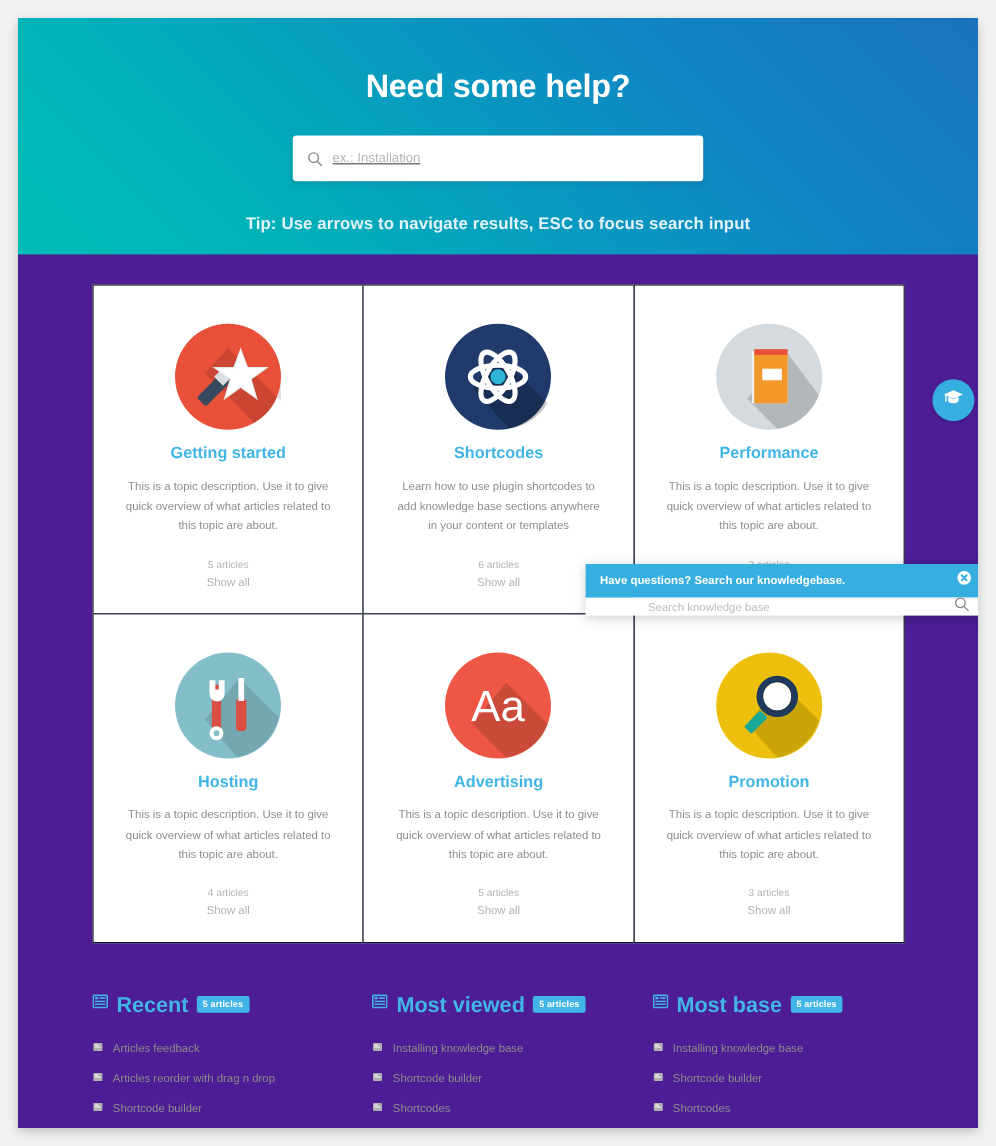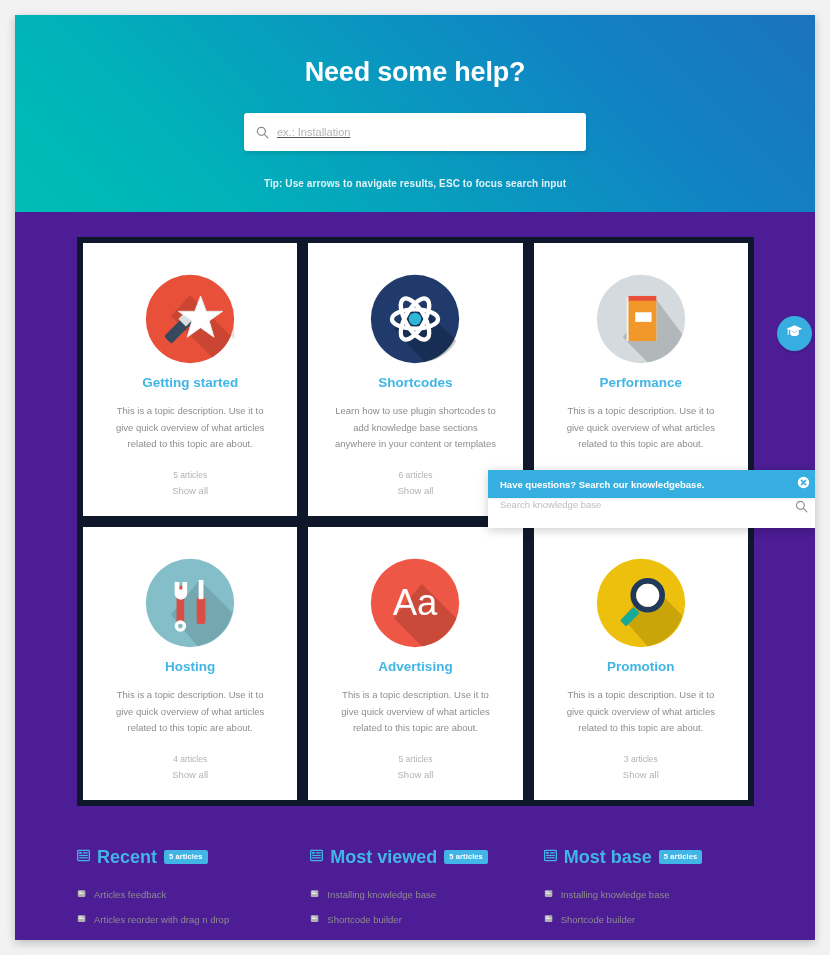--- a/index.html
+++ b/index.html
@@ -52,35 +52,35 @@
     font-size: 11px;
     color: #555;
     padding-left: 8px;
     background: transparent;
     font-family: "Liberation Sans", sans-serif;
     text-decoration: underline;
   }
   .hero-search-input::placeholder { color: #b5b5b5; }
   .hero-tip {
     margin-top: 27px;
-    font-size: 10px;
+    font-size: 14px;
     font-weight: bold;
     color: #e2f2f7;
     letter-spacing: 0.1px;
   }
 
   
   .topics {
     position: relative;
     margin: 25px 62px 0 62px;
     display: grid;
     grid-template-columns: repeat(3, 1fr);
   }
   .topic-card {
-    border: 6px solid #0f172a;
+    border: 1px solid #0f172a;
     background: #fff;
     padding: 24px 22px 20px;
     text-align: center;
     margin-right: -1px;
     margin-bottom: -1px;
     min-height: 266px;
     cursor: pointer;
   }
   .topic-icon-wrap {
     height: 104px;
@@ -181,25 +181,26 @@
     align-items: center;
     justify-content: space-between;
     padding: 0 10px 0 12px;
   }
   .chat-header-title {
     color: #fff;
     font-size: 9.5px;
     font-weight: bold;
   }
   .chat-body {
-    height: 30px;
-    display: flex;
-    align-items: flex-start;
+    height: 15px;
+    display: flex;
+    align-items: center;
     padding: 0 12px;
     border-top: 1px solid #f0f0f0;
+    margin-left: 40px;
   }
   .chat-input {
     border: none; outline: none;
     flex: 1 1 auto;
     font-size: 9.5px;
     color: #555;
     background: transparent;
     font-family: "Liberation Sans", sans-serif;
   }
   .chat-input::placeholder { color: #bdbdbd; }

